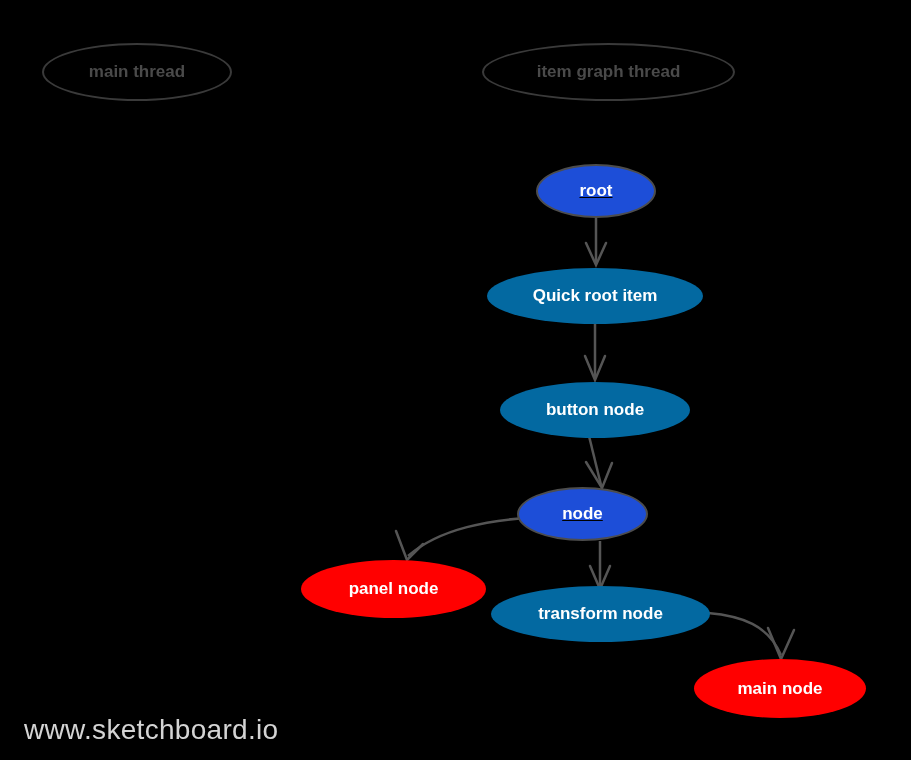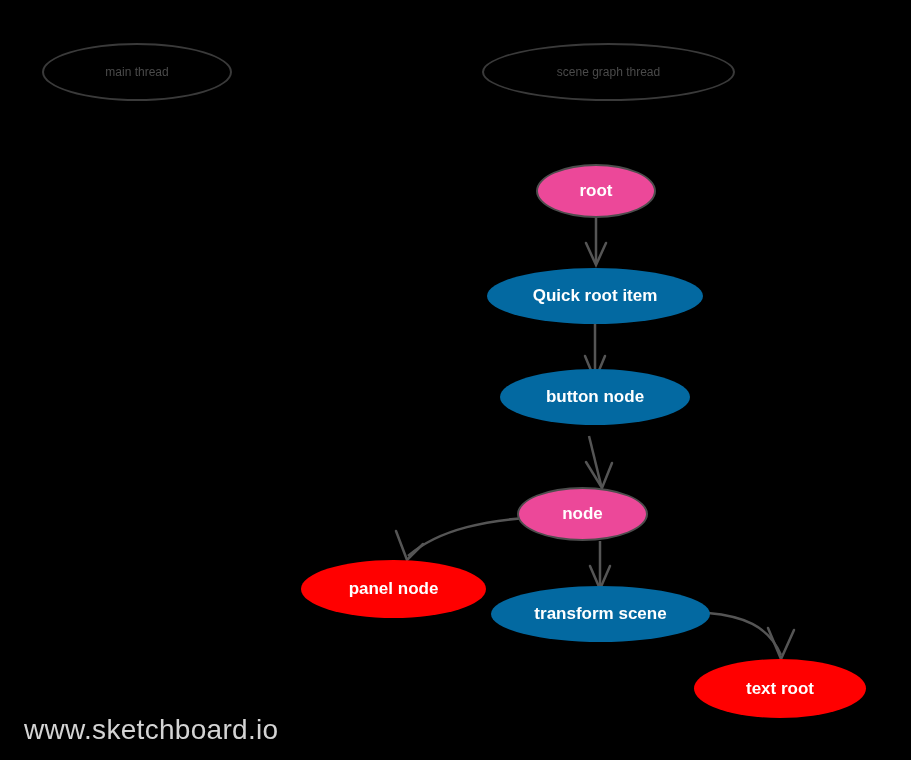--- a/index.html
+++ b/index.html
@@ -41,27 +41,28 @@
     font-weight: bold;
     letter-spacing: 0px;
   }
   
   .thread {
     background: transparent;
     border: 2px solid #3a3a3a;
   }
   .thread .node-label {
     color: #4a4a4a;
-    font-size: 12px;
-    font-weight: normal;
+    font-size: 17px;
+    font-weight: bold;
   }
   
   .grey {
-    background: #ec4899;
+    background: #1d4ed8;
     border: 2px solid #4d4d4d;
+    text-decoration: underline;
   }
   .grey .node-label {
     color: #ffffff;
     font-size: 17px;
   }
   
   .blue {
     background: #0369a1;
   }
   .blue .node-label {
@@ -150,47 +151,47 @@
       <path d="M 708,613 C 742,616 768,625 781,655" stroke="#555555" stroke-width="2.5" fill="none"></path>
       <path d="M 768,628 L 781,659 L 794,630" stroke="#555555" stroke-width="2.5" fill="none" stroke-linecap="round"></path>
     </g>
   </svg>
 
   <div class="node ellipse thread" style="left:42px; top:43px; width:190px; height:58px;">
     <span class="node-label">main thread</span>
   </div>
 
   <div class="node ellipse thread" style="left:482px; top:43px; width:253px; height:58px;">
-    <span class="node-label">scene graph thread</span>
+    <span class="node-label">item graph thread</span>
   </div>
 
   <div class="node ellipse grey" style="left:536px; top:164px; width:120px; height:54px;">
     <span class="node-label">root</span>
   </div>
 
   <div class="node ellipse blue" style="left:487px; top:268px; width:216px; height:56px;">
     <span class="node-label">Quick root item</span>
   </div>
 
 
-  <div class="node ellipse blue" style="left:500px; top:369px; width:190px; height:56px;">
+  <div class="node ellipse blue" style="left:500px; top:382px; width:190px; height:56px;">
     <span class="node-label">button node</span>
   </div>
 
   <div class="node ellipse grey" style="left:517px; top:487px; width:131px; height:54px;">
     <span class="node-label">node</span>
   </div>
 
   <div class="node ellipse red" style="left:301px; top:560px; width:185px; height:58px;">
     <span class="node-label">panel node</span>
   </div>
 
   <div class="node ellipse blue" style="left:491px; top:586px; width:219px; height:56px;">
-    <span class="node-label">transform scene</span>
+    <span class="node-label">transform node</span>
   </div>
 
   <div class="node ellipse red" style="left:694px; top:659px; width:172px; height:59px;">
-    <span class="node-label">text root</span>
+    <span class="node-label">main node</span>
   </div>
 
   <div id="watermark">www.sketchboard.io</div>
 
 </div>
 
 </body></html>

